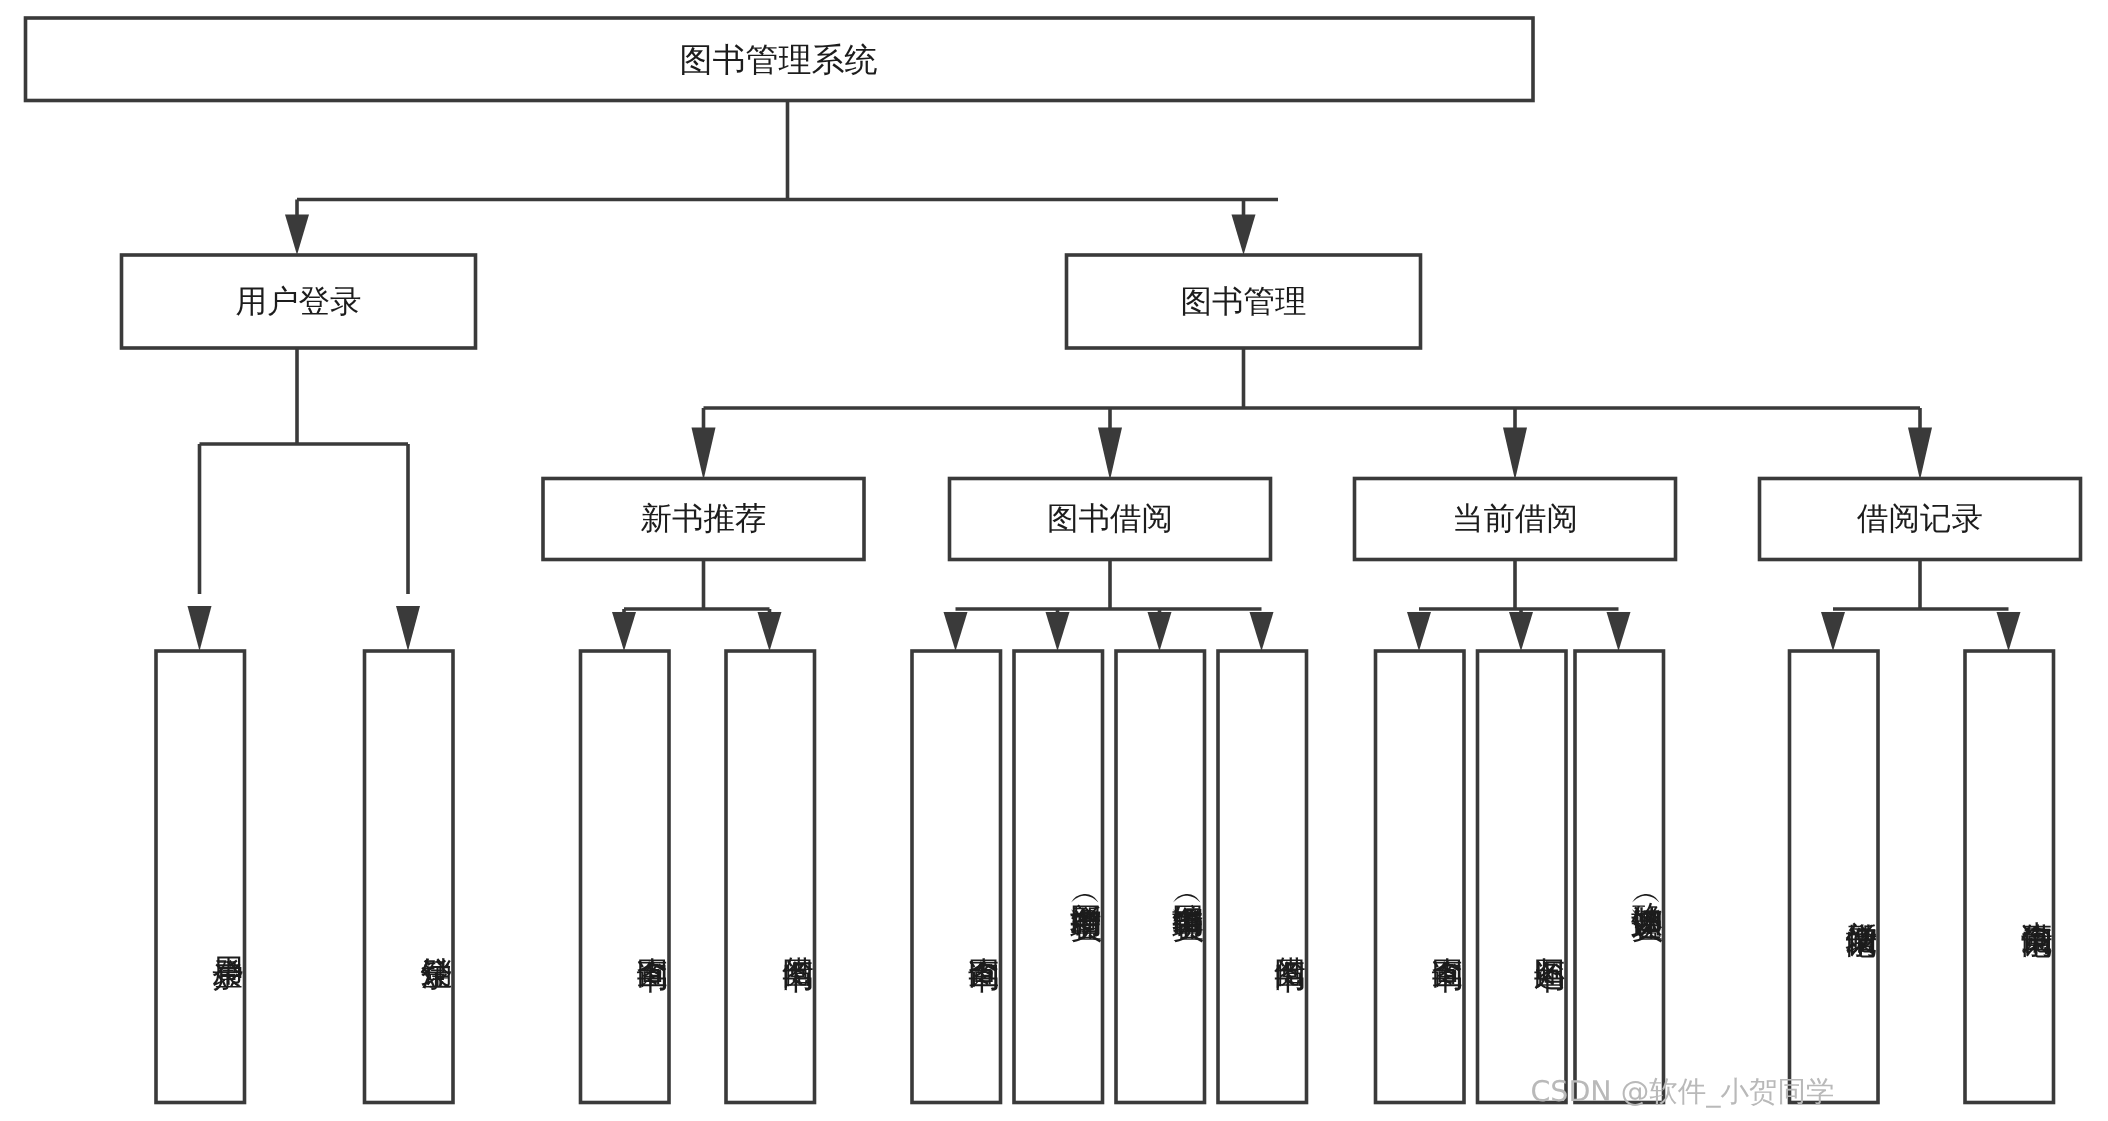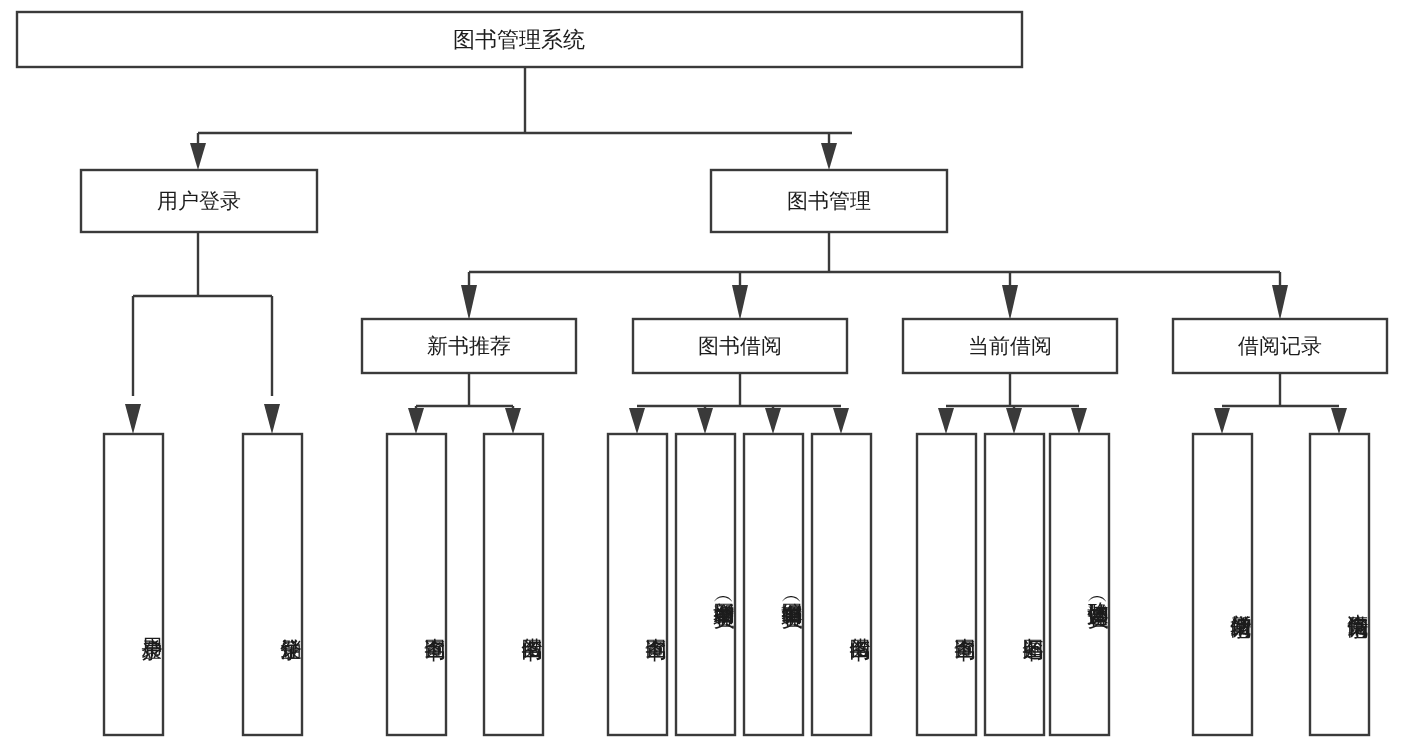--- a/index.html
+++ b/index.html
@@ -220,14 +220,15 @@
   <div class="leaf-label" style="left:744px; top:443px; width:59px; height:292px;">编辑图书（管理员）</div>
   <div class="leaf-label" style="left:812px; top:510px; width:59px; height:225px;">借阅图书</div>
 
   <div class="leaf-label" style="left:917px; top:510px; width:59px; height:225px;">查询图书</div>
   <div class="leaf-label" style="left:985px; top:510px; width:59px; height:225px;">归还图书</div>
   <div class="leaf-label" style="left:1050px; top:443px; width:59px; height:292px;">确认归还（管理员）</div>
 
   <div class="leaf-label" style="left:1193px; top:465px; width:59px; height:270px;">新增借阅记录</div>
   <div class="leaf-label" style="left:1310px; top:465px; width:59px; height:270px;">查询借阅记录</div>
 
+  <div class="watermark">CSDN @软件_小贺同学</div>
 
 </div>
 
 </body></html>

